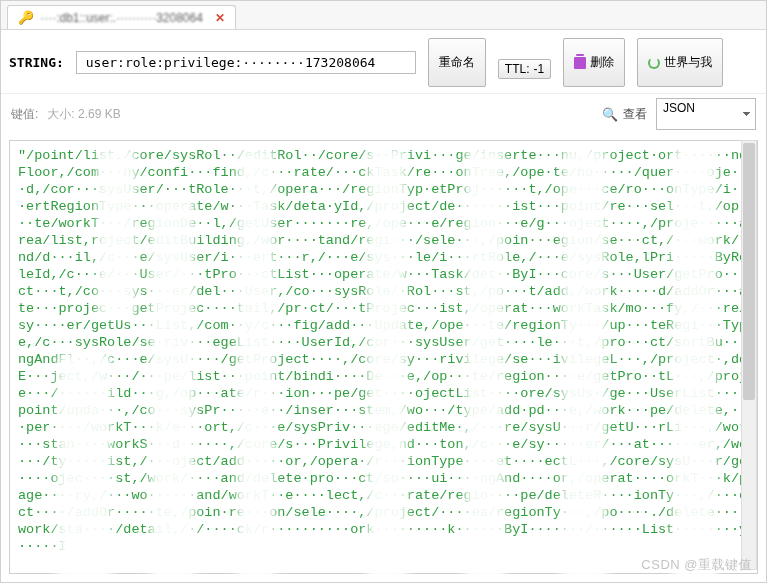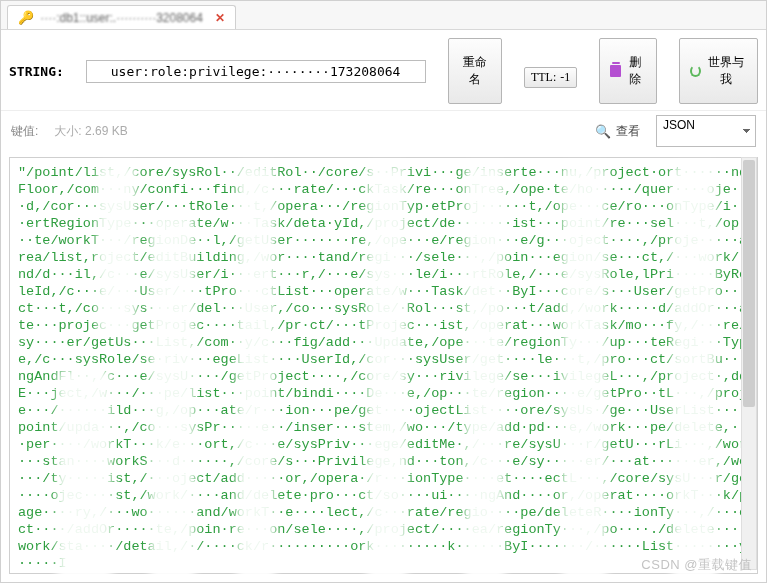--- a/index.html
+++ b/index.html
@@ -3,29 +3,29 @@
   <meta charset="utf-8">
   <style>
     * { box-sizing: border-box; margin: 0; padding: 0; }
     body { font-family: "Microsoft YaHei", Arial, sans-serif; font-size: 12px; background: #f5f5f5; width: 767px; height: 583px; overflow: hidden; position: relative; }
     .window { background: #fff; border: 1px solid #d0d0d0; width: 767px; height: 583px; display: flex; flex-direction: column; }
     .tab-bar { background: #f7f7f7; border-bottom: 1px solid #d8d8d8; padding: 4px 6px 0 6px; display: flex; }
     .tab { background: #fff; border: 1px solid #d0d0d0; border-bottom: none; border-radius: 3px 3px 0 0; padding: 4px 10px; display: flex; align-items: center; gap: 6px; font-size: 12px; color: #444; }
     .key-icon { color: #f7b500; font-size: 13px; }
     .tab-close { color: #d94a3a; font-weight: bold; margin-left: 6px; cursor: pointer; }
     .tab-text { filter: blur(1px); opacity: 0.85; }
-    .toolbar { padding: 8px 8px 6px 8px; display: flex; align-items: center; gap: 22px; border-bottom: 1px solid #eee; }
+    .toolbar { padding: 8px 8px 6px 8px; display: flex; align-items: center; gap: 12px; border-bottom: 1px solid #eee; }
     .label-strong { font-weight: bold; font-family: Consolas, monospace; font-size: 13px; }
-    .key-input { flex: 0 0 340px; border: 1px solid #bcbcbc; padding: 3px 24px; font-family: Consolas, monospace; font-size: 13px; background: #fff; }
+    .key-input { flex: 0 0 340px; border: 1px solid #bcbcbc; padding: 3px 9px; font-family: Consolas, monospace; font-size: 13px; background: #fff; }
     .btn { background: linear-gradient(#fdfdfd,#e9e9e9); border: 1px solid #b5b5b5; border-radius: 2px; padding: 15px 10px; font-size: 12px; cursor: pointer; display: inline-flex; align-items: center; gap: 4px; }
-    .ttl-box { display: flex; align-items: center; gap: 4px; border: 1px solid #b5b5b5; border-radius: 2px; padding: 2px 6px; background: linear-gradient(#fdfdfd,#e9e9e9); font-family: Liberation Serif, serif; margin-top: 12px; }
+    .ttl-box { display: flex; align-items: center; gap: 4px; border: 1px solid #b5b5b5; border-radius: 2px; padding: 2px 6px; background: linear-gradient(#fdfdfd,#e9e9e9); font-family: Liberation Sans, sans-serif; margin-top: 12px; }
     .icon-delete { display:inline-block; width: 12px; height: 12px; background: #b44fd1; border-radius: 1px; position: relative; }
     .icon-delete::before { content:""; position:absolute; top:-3px; left:2px; width:8px; height:2px; background:#b44fd1; border-radius:1px; }
     .icon-reload { display:inline-block; width: 12px; height: 12px; border: 2px solid #5cb85c; border-radius:50%; border-top-color: transparent; }
-    .subbar { padding: 4px 10px 6px 10px; display: flex; align-items: center; gap: 16px; color: #888; font-size: 12px; }
+    .subbar { padding: 4px 10px 6px 10px; display: flex; align-items: center; gap: 9px; color: #888; font-size: 12px; }
     .subbar .grow { flex: 1; }
     .view-btn { display:flex; align-items:center; gap:4px; cursor:pointer; color:#444; }
     .view-icon { color: #4a90d9; font-size: 13px; }
     .format-select { border: 1px solid #bcbcbc; padding: 2px 16px 14px 6px; background: #fff; font-size: 12px; min-width: 100px; appearance: none; background-image: linear-gradient(45deg, transparent 50%, #666 50%), linear-gradient(135deg, #666 50%, transparent 50%); background-position: right 8px center, right 4px center; background-size: 4px 4px, 4px 4px; background-repeat: no-repeat; }
     .content-wrap { flex: 1; overflow: hidden; padding: 4px 8px 8px 8px; position: relative; }
     .value-box { width: 100%; height: 100%; border: 1px solid #cfcfcf; background: #ffffff; font-family: Consolas, "Courier New", monospace; font-size: 13.5px; line-height: 17px; color: #2e9e3f; padding: 6px 8px; overflow: hidden; word-break: break-all; white-space: pre-wrap; position: relative; }
     .blur-overlay { position: absolute; inset: 1px; pointer-events: none; }
     .blur-patch { position:absolute; background: rgba(255,255,255,0.92); filter: blur(4px); border-radius: 6px; }
     .watermark { position: absolute; right: 14px; bottom: 8px; font-size: 13px; color: #bdbdbd; font-family: "Microsoft YaHei", sans-serif; pointer-events: none; letter-spacing: 0.5px; opacity: 0.9; }
     .scrollbar-v { position:absolute; right:9px; top:4px; bottom:12px; width:16px; background:#f0f0f0; border:1px solid #dedede; }

